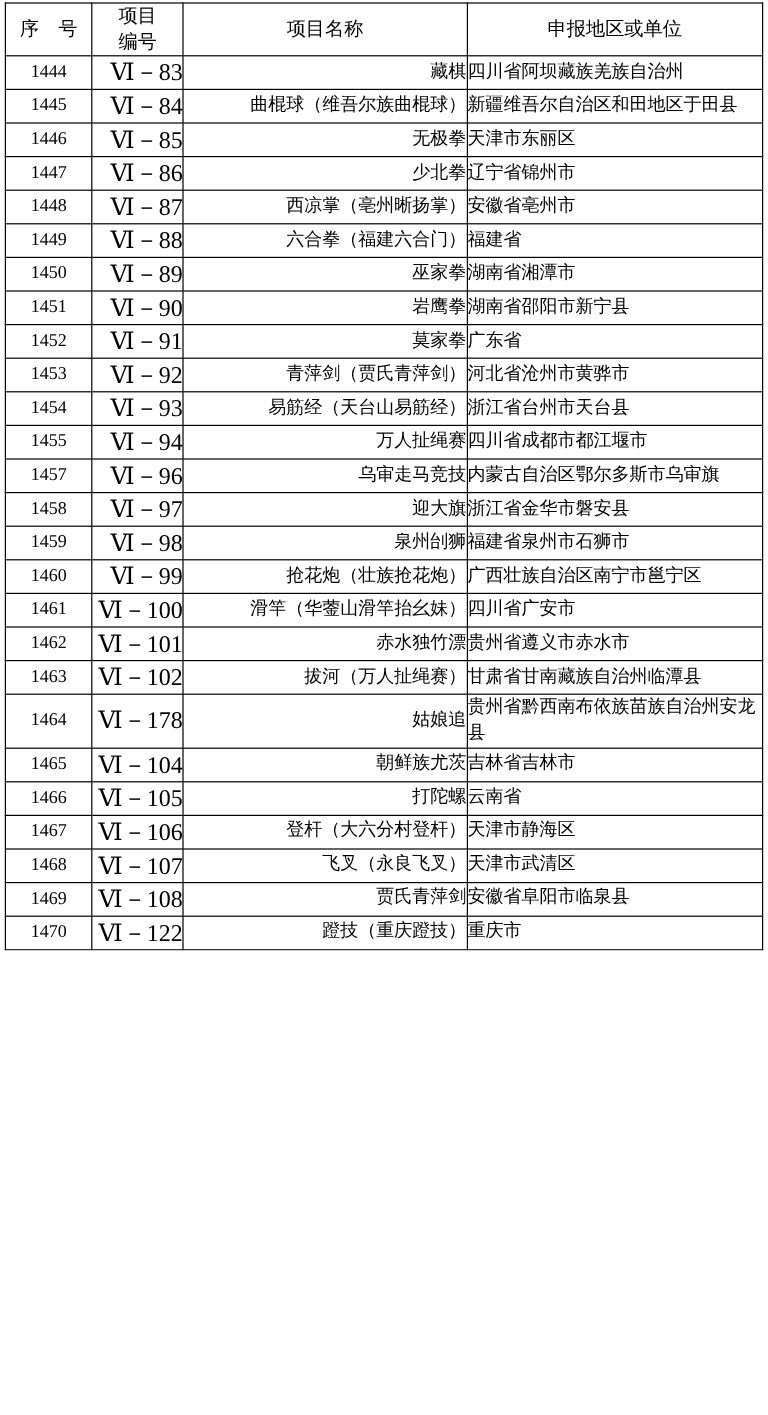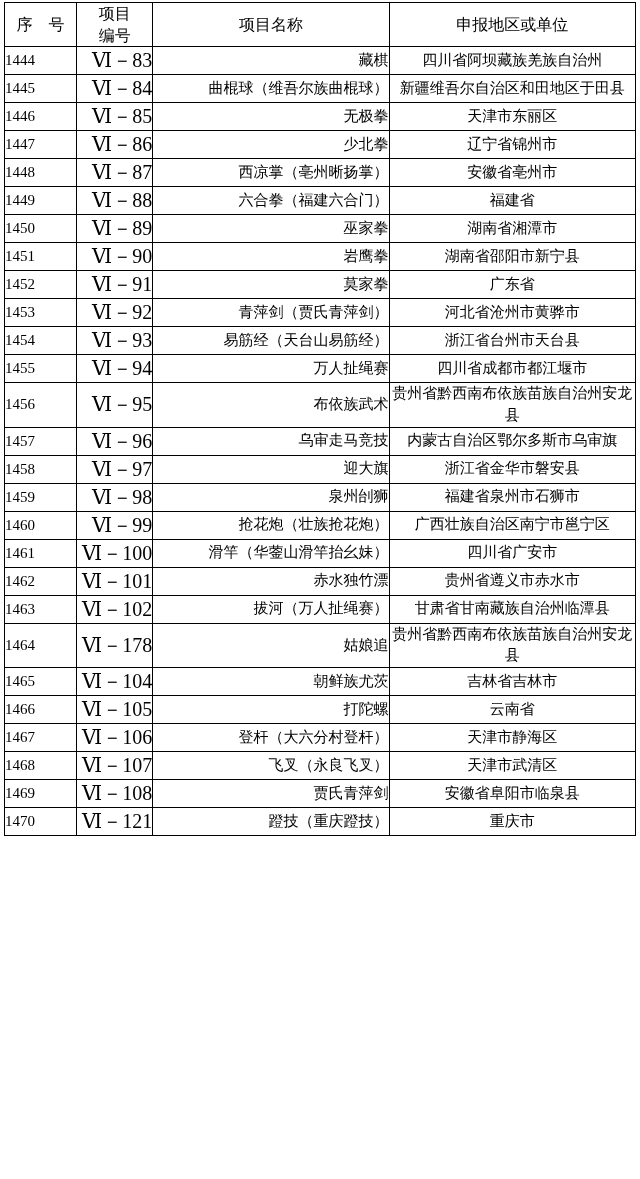--- a/index.html
+++ b/index.html
@@ -36,38 +36,38 @@
   }
   th.head .stack {
     display: block;
   }
   col.c-seq { width: 72px; }
   col.c-code { width: 76px; }
   col.c-name { width: 236px; }
   col.c-region { width: 246px; }
 
   td.seq {
-    text-align: left;
+    text-align: center;
     font-size: 15px;
     padding: 9px 2px;
     font-family: "Liberation Serif", "DejaVu Serif", serif;
   }
   td.code {
     text-align: right;
     font-size: 20px;
     padding: 9px 2px;
   }
   td.name {
     text-align: right;
     font-size: 15px;
     padding: 9px 6px 9px 9px;
     line-height: 1.45;
   }
   td.region {
-    text-align: center;
+    text-align: left;
     font-size: 15px;
     padding: 9px 6px 9px 9px;
     line-height: 1.45;
   }
   .twoline td { padding-top: 8px; padding-bottom: 8px; }
 </style>
 </head>
 <body>
 
 <div class="sheet">
@@ -161,26 +161,20 @@
         <td class="code">Ⅵ－93</td>
         <td class="name">易筋经（天台山易筋经）</td>
         <td class="region">浙江省台州市天台县</td>
       </tr>
       <tr>
         <td class="seq">1455</td>
         <td class="code">Ⅵ－94</td>
         <td class="name">万人扯绳赛</td>
         <td class="region">四川省成都市都江堰市</td>
       </tr>
-      <tr class="twoline">
-        <td class="seq">1456</td>
-        <td class="code">Ⅵ－95</td>
-        <td class="name">布依族武术</td>
-        <td class="region">贵州省黔西南布依族苗族自治州安龙县</td>
-      </tr>
       <tr>
         <td class="seq">1457</td>
         <td class="code">Ⅵ－96</td>
         <td class="name">乌审走马竞技</td>
         <td class="region">内蒙古自治区鄂尔多斯市乌审旗</td>
       </tr>
       <tr>
         <td class="seq">1458</td>
         <td class="code">Ⅵ－97</td>
         <td class="name">迎大旗</td>
@@ -247,19 +241,19 @@
         <td class="region">天津市武清区</td>
       </tr>
       <tr>
         <td class="seq">1469</td>
         <td class="code">Ⅵ－108</td>
         <td class="name">贾氏青萍剑</td>
         <td class="region">安徽省阜阳市临泉县</td>
       </tr>
       <tr>
         <td class="seq">1470</td>
-        <td class="code">Ⅵ－121</td>
+        <td class="code">Ⅵ－122</td>
         <td class="name">蹬技（重庆蹬技）</td>
         <td class="region">重庆市</td>
       </tr>
     </tbody>
   </table>
 </div>
 
 </body></html>

